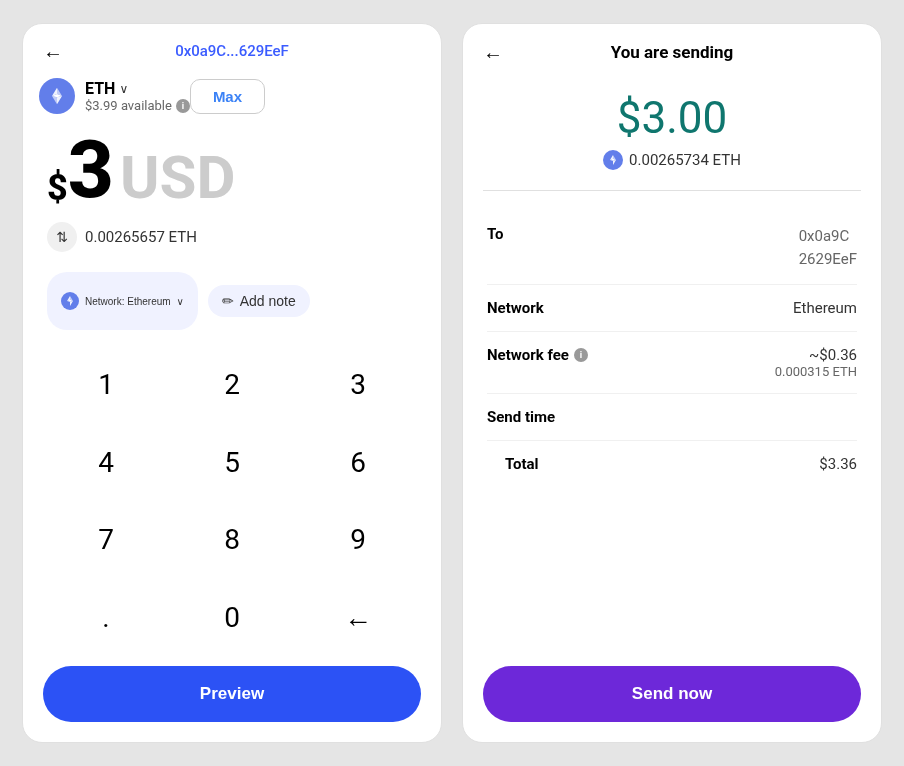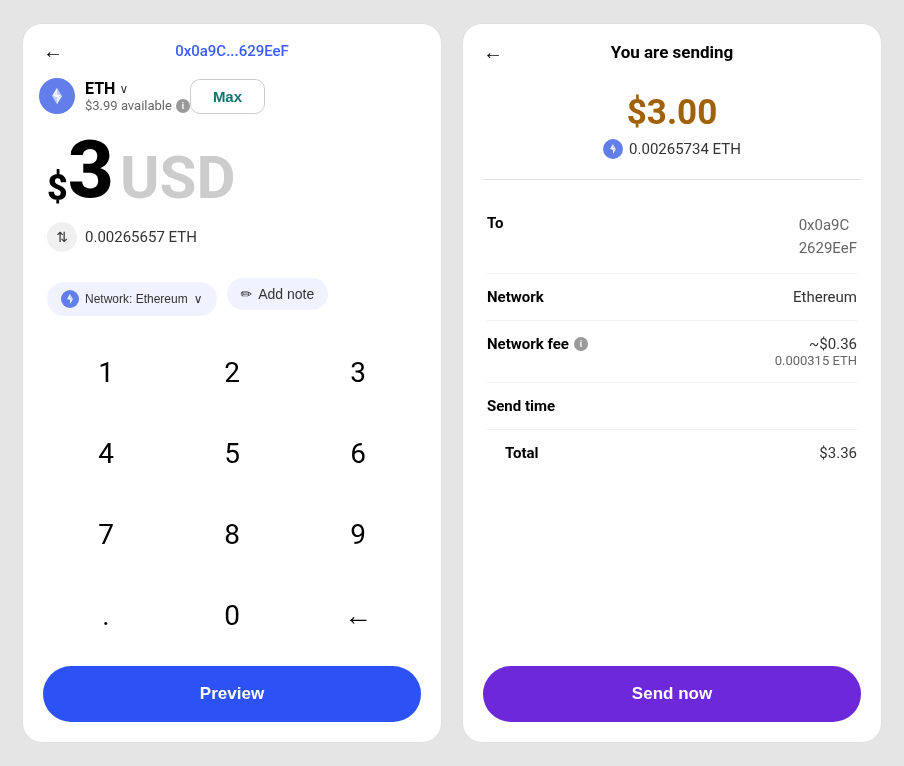--- a/index.html
+++ b/index.html
@@ -114,21 +114,21 @@
       font-weight: bold;
     }
     .max-btn {
       border: 1.5px solid #ccc;
       border-radius: 10px;
       padding: 8px 22px;
       font-size: 15px;
       font-weight: 600;
       background: #fff;
       cursor: pointer;
-      color: #0f766e;
+      color: #3b82f6;
     }
     .amount-display {
       padding: 10px 24px 6px;
       display: flex;
       align-items: flex-end;
     }
     .dollar-sign {
       font-size: 36px;
       font-weight: 800;
       color: #000;
@@ -177,26 +177,25 @@
       gap: 10px;
       padding: 6px 24px 16px;
     }
     .network-btn {
       display: flex;
       align-items: center;
       gap: 6px;
       background: #f0f2ff;
       border: none;
       border-radius: 20px;
-      padding: 8px 14px;
-      font-size: 12px;
+      padding: 20px 14px;
+      font-size: 10px;
       font-weight: 500;
       color: #333;
       cursor: pointer;
-      margin-top: 10px;
     }
     .network-btn .eth-small {
       width: 18px;
       height: 18px;
       background: #627EEA;
       border-radius: 50%;
       display: inline-flex;
       align-items: center;
       justify-content: center;
     }
@@ -259,23 +258,23 @@
       color: #000;
       cursor: pointer;
     }
     .you-sending {
       font-size: 17px;
       font-weight: 700;
       color: #000;
     }
     .send-amount-usd {
       text-align: center;
-      font-size: 35px;
-      font-weight: 700;
-      color: #a16207;
+      font-size: 44px;
+      font-weight: 400;
+      color: #0f766e;
       padding: 20px 20px 6px;
     }
     .send-eth-equiv {
       display: flex;
       align-items: center;
       justify-content: center;
       gap: 6px;
       font-size: 15px;
       color: #333;
       padding-bottom: 20px;

